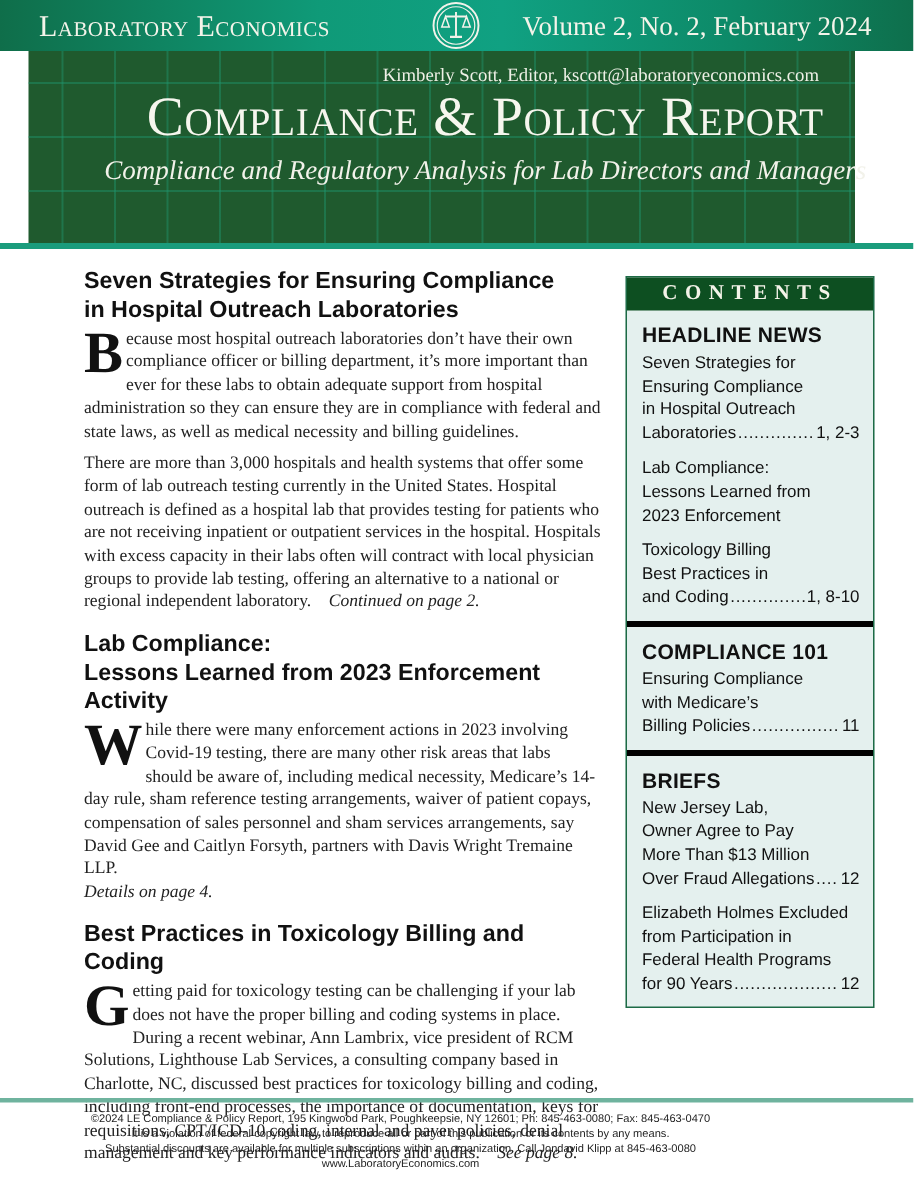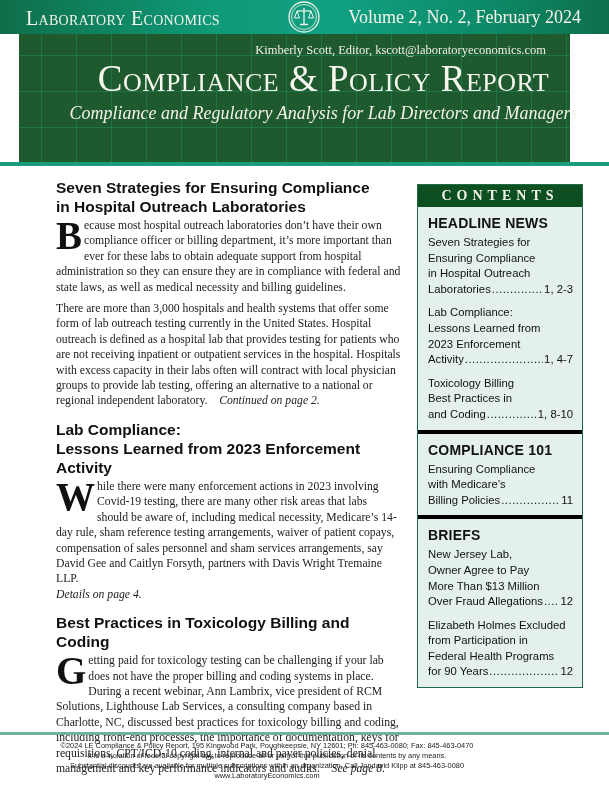--- a/index.html
+++ b/index.html
@@ -112,25 +112,20 @@
       <div class="entry-last">
           <span class="lt">Laboratories</span>
           <span class="dots"></span>
           <span class="pg">1, 2-3</span>
         </div>
     </div>
     <div class="entry">
       <div>Lab Compliance:</div>
       <div>Lessons Learned from</div>
       <div>2023 Enforcement</div>
-      <div class="entry-last">
-          <span class="lt">Activity</span>
-          <span class="dots"></span>
-          <span class="pg">1, 4-7</span>
-        </div>
     </div>
     <div class="entry">
       <div>Toxicology Billing</div>
       <div>Best Practices in</div>
       <div class="entry-last">
           <span class="lt">and Coding</span>
           <span class="dots"></span>
           <span class="pg">1, 8-10</span>
         </div>
     </div>

